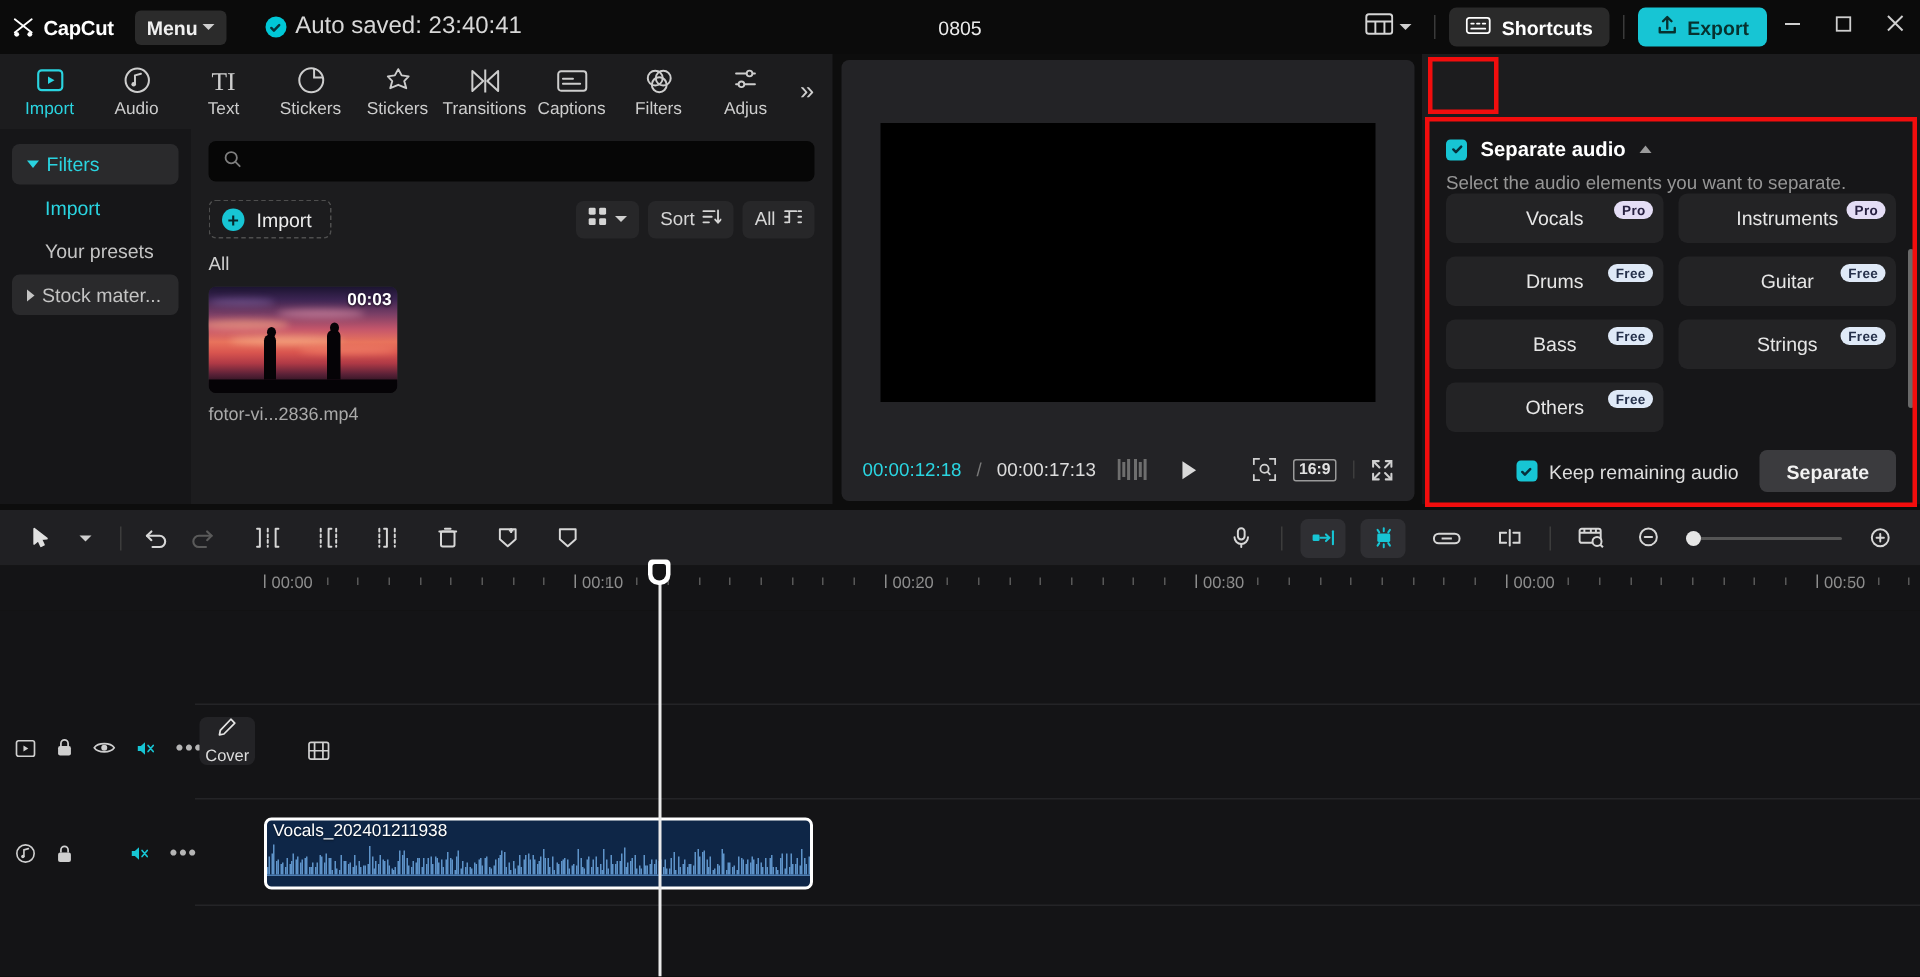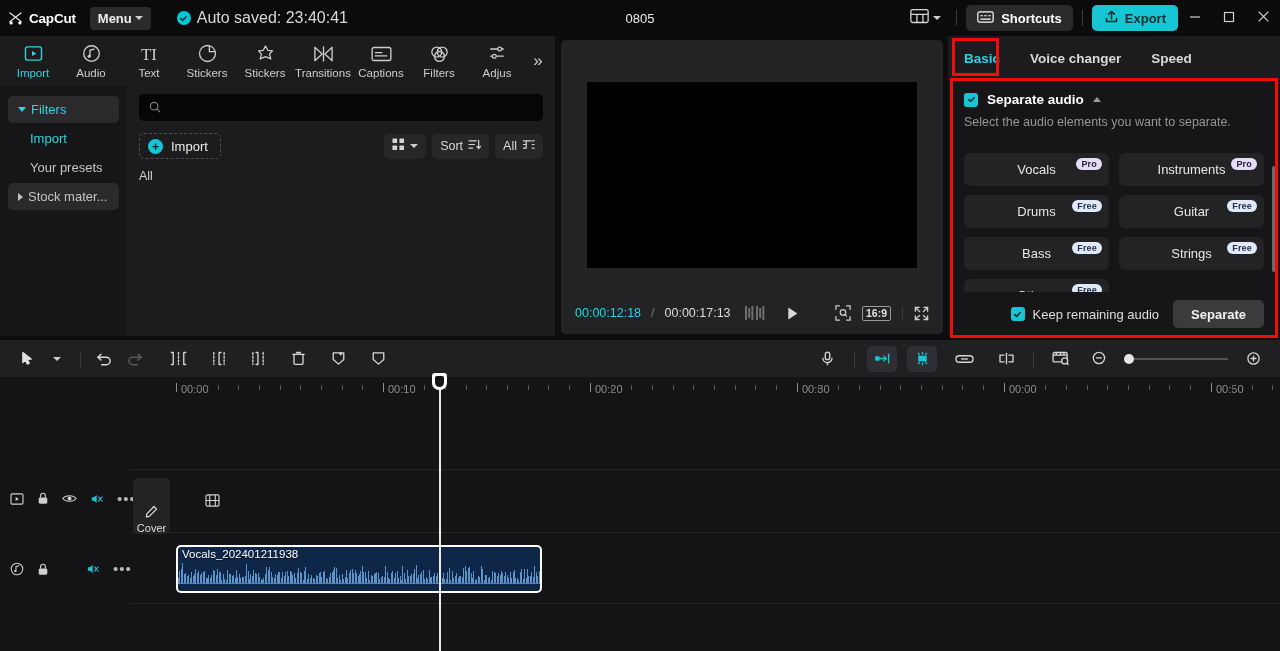--- a/index.html
+++ b/index.html
@@ -173,21 +173,21 @@
   .rp-body { position: absolute; left: 0; top: 44px; right: 0; bottom: 0; background: #161618; padding: 12px 16px 0 16px; }
   .sa-head { display: flex; align-items: center; gap: 9px; }
   .cbox {
     width: 14px; height: 14px; border-radius: 3px; background: #17c5d4;
     display: flex; align-items: center; justify-content: center; cursor: pointer;
   }
   .cbox svg { width: 9px; height: 9px; }
   .sa-title { font-size: 13.5px; font-weight: 700; color: #fff; }
   .chev-up { width: 0; height: 0; border-left: 4px solid transparent; border-right: 4px solid transparent; border-bottom: 5px solid #9b9b9b; cursor: pointer; }
   .sa-sub { margin-top: 8px; font-size: 12.5px; color: #969696; }
-  .sa-grid { margin-top: 24px; display: grid; grid-template-columns: 1fr 1fr; gap: 9px 10px; }
+  .sa-grid { margin-top: 0; display: grid; grid-template-columns: 1fr 1fr; gap: 9px 10px; }
   .sa-cell {
     position: relative; height: 33px; border-radius: 6px; background: #232325;
     display: flex; align-items: center; justify-content: center; cursor: pointer;
     font-size: 13px; color: #e6e6e6;
   }
   .badge {
     position: absolute; right: 7px; top: 5px; border-radius: 7px; padding: 0 5px;
     font-size: 9px; font-weight: 700; line-height: 12px; letter-spacing: .2px;
   }
   .badge.pro { background: #e4ddf5; color: #272040; }
@@ -238,23 +238,23 @@
 
   .tl-area { position: absolute; left: 0; top: 407px; width: 1280px; height: 244px; background: #141416; }
   .track-head-col { position: absolute; left: 0; top: 0; width: 130px; height: 244px; background: #141416; }
   .th-row { position: absolute; left: 0; width: 130px; display: flex; align-items: center; gap: 13px; padding-left: 10px; }
   .th-ic { cursor: pointer; color: #cfcfcf; display: flex; align-items: center; }
   .th-ic.mute { color: #17c5d4; }
   .th-dots { letter-spacing: 1px; font-size: 15px; color: #b5b5b5; cursor: pointer; line-height: 8px; }
   .track-line { position: absolute; left: 0; width: 1280px; height: 1px; background: #242427; }
 
   .cover-btn {
-    position: absolute; left: 133px; top: 478px; width: 37px; height: 56px;
+    position: absolute; left: 133px; top: 478px; width: 37px; height: 32px;
     background: #232326; border-radius: 5px; display: flex; flex-direction: column;
-    align-items: center; justify-content: flex-end; gap: 2px; cursor: pointer;
+    align-items: center; justify-content: space-between; gap: 2px; cursor: pointer;
     font-size: 11px; color: #ddd;
   }
   .vid-clip-icon {
     position: absolute; left: 200px; top: 490px; width: 24px; height: 20px;
     display: flex; align-items: center; justify-content: center; color: #cfcfcf;
   }
   .audio-clip {
     position: absolute; left: 176px; top: 545px; width: 366px; height: 48px;
     background: #0e2647; border: 2px solid #ffffff; border-radius: 5px; overflow: hidden; cursor: pointer;
   }
@@ -507,20 +507,37 @@
             <svg viewBox="0 0 14 14" width="13" height="13" fill="none" stroke="#d5d5d5" stroke-width="1.3" stroke-linecap="round">
               <path d="M1.5 3 h8 M4.5 3 V11 M11 3 h2 M11 7 h2 M11 11 h2 M1.5 7 h2 M1.5 11 h2"></path>
             </svg>
           </span>
         </div>
       </div>
     </div>
 
     <div class="all-label">All</div>
 
+    <div class="thumb-card">
+      <div class="thumb">
+        <div class="thumb-sky"></div>
+        <div class="cloud" style="left:-6px;top:22px;width:60px;height:7px;background:#ffb28a;"></div>
+        <div class="cloud" style="left:46px;top:15px;width:58px;height:6px;background:#e89ab0;"></div>
+        <div class="cloud" style="left:14px;top:33px;width:76px;height:6px;background:#ffd0a0;opacity:.45;"></div>
+        <div class="cloud" style="left:60px;top:40px;width:66px;height:5px;background:#ff9a77;opacity:.5;"></div>
+        <div class="cloud" style="left:0px;top:8px;width:44px;height:5px;background:#8f6fae;opacity:.5;"></div>
+        <div class="thumb-ground"></div>
+        <div class="sil" style="left:37px;bottom:9px;width:8px;height:30px;border-radius:4px 4px 0 0;"></div>
+        <div class="sil" style="left:38.5px;bottom:37px;width:6px;height:7px;border-radius:50%;"></div>
+        <div class="sil" style="left:79px;bottom:9px;width:9px;height:33px;border-radius:4px 4px 0 0;"></div>
+        <div class="sil" style="left:81px;bottom:40px;width:6px;height:7px;border-radius:50%;"></div>
+        <div class="thumb-dur">00:03</div>
+      </div>
+      <div class="thumb-name">fotor-vi...2836.mp4</div>
+    </div>
   </div>
 
   <div class="player">
     <div class="stage"></div>
     <div class="player-ctrl">
       <span class="tc-cur">00:00:12:18</span>
       <span class="tc-sep">/</span>
       <span class="tc-tot">00:00:17:13</span>
       <span class="pc-icon" style="margin-left:4px">
         <svg viewBox="0 0 20 14" width="20" height="14" fill="#6e6e6e">
@@ -551,25 +568,20 @@
           <svg viewBox="0 0 16 16" width="15" height="15" fill="none" stroke="#d0d0d0" stroke-width="1.45" stroke-linecap="round">
             <path d="M1.5 5.5 V1.5 H5.5 M10.5 1.5 H14.5 V5.5 M14.5 10.5 V14.5 H10.5 M5.5 14.5 H1.5 V10.5"></path>
             <path d="M1.8 1.8 L6 6 M14.2 1.8 L10 6 M14.2 14.2 L10 10 M1.8 14.2 L6 10"></path>
           </svg>
         </span>
       </span>
     </div>
   </div>
 
   <div class="rightpanel">
-    <div class="rp-tabs">
-      <span class="rp-tab active">Basic</span>
-      <span class="rp-tab">Voice changer</span>
-      <span class="rp-tab">Speed</span>
-    </div>
 
     <div class="rp-body">
       <div class="sa-head">
         <span class="cbox">
           <svg viewBox="0 0 12 12" fill="none" stroke="#06303a" stroke-width="2.2" stroke-linecap="round" stroke-linejoin="round">
               <path d="M2.5 6.2 L4.8 8.5 L9.5 3.6"></path>
             </svg>
         </span>
         <span class="sa-title">Separate audio</span>
         <span class="chev-up"></span>

